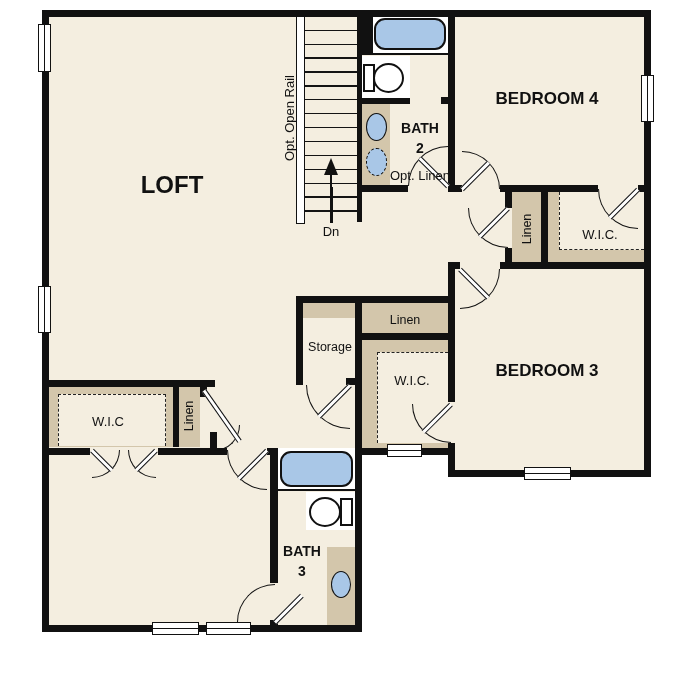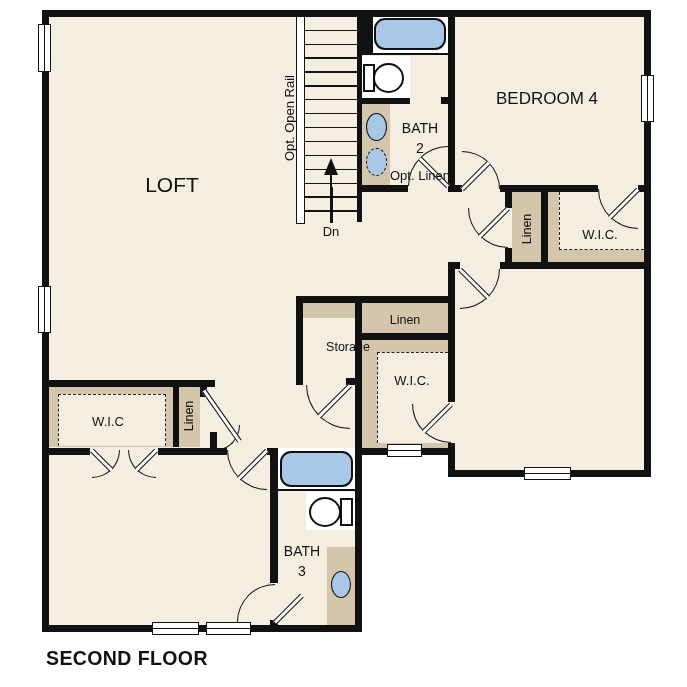--- a/index.html
+++ b/index.html
@@ -28,22 +28,22 @@
   .rail{background:#fff;border:1.5px solid #111;}
   .leaf{height:5px;background:#fff;border-top:1.2px solid #111;border-bottom:1.2px solid #111;
         transform-origin:left center;}
   .arc{background:transparent;}
   .arc.tl{border-top-left-radius:100%;border-top:1.3px solid #111;border-left:1.3px solid #111;}
   .arc.tr{border-top-right-radius:100%;border-top:1.3px solid #111;border-right:1.3px solid #111;}
   .arc.bl{border-bottom-left-radius:100%;border-bottom:1.3px solid #111;border-left:1.3px solid #111;}
   .arc.br{border-bottom-right-radius:100%;border-bottom:1.3px solid #111;border-right:1.3px solid #111;}
   .lbl{transform:translate(-50%,-50%);white-space:nowrap;font-size:12.5px;}
   .vlbl{transform:translate(-50%,-50%) rotate(-90deg);white-space:nowrap;font-size:12.5px;}
-  .b{font-weight:normal;}
-  .f13{font-size:13px;} .f14{font-size:14px;} .f17{font-size:17px;} .f21{font-size:21px;}
+  .b{font-weight:bold;}
+  .f13{font-size:13px;} .f14{font-size:14px;} .f17{font-size:17px;} .f21{font-size:24px;}
   .title{font-size:19.5px;font-weight:bold;letter-spacing:.4px;white-space:nowrap;}
   .arrow-line{width:2px;background:#111;}
   .arrow-head{width:0;height:0;border-left:7px solid transparent;border-right:7px solid transparent;
         border-bottom:17px solid #111;background:transparent !important;}
 </style>
 </head>
 <body>
 
 <div id="plan">
 
@@ -153,29 +153,29 @@
   <div class="leaf" style="left:92px;top:448px;width:28px;transform:rotate(45deg);"></div>
   <div class="arc bl" style="left:128px;top:450px;width:28px;height:28px;"></div>
   <div class="leaf" style="left:156px;top:448px;width:28px;transform:rotate(135deg);"></div>
   <div class="arc br" style="left:214px;top:425px;width:26px;height:26px;"></div>
   <div class="leaf" style="left:204px;top:388px;width:62px;transform:rotate(55deg);"></div>
   <div class="arc tl" style="left:237px;top:584px;width:38px;height:38px;"></div>
   <div class="leaf" style="left:275px;top:620px;width:38px;transform:rotate(-45deg);"></div>
 
   <div class="lbl b f21" style="left:172px;top:185px;">LOFT</div>
   <div class="lbl b f17" style="left:547px;top:99px;">BEDROOM 4</div>
+  <div class="lbl b f17" style="left:547px;top:371px;">BEDROOM 3</div>
   <div class="lbl b f14" style="left:420px;top:128px;">BATH</div>
   <div class="lbl b f14" style="left:420px;top:148px;">2</div>
   <div class="lbl b f14" style="left:302px;top:551px;">BATH</div>
   <div class="lbl b f14" style="left:302px;top:571px;">3</div>
   <div class="lbl f13" style="left:420px;top:175px;">Opt. Linen</div>
   <div class="vlbl f13" style="left:289px;top:118px;">Opt. Open Rail</div>
   <div class="lbl f13" style="left:331px;top:231px;">Dn</div>
   <div class="vlbl" style="left:527px;top:229px;">Linen</div>
   <div class="lbl f13" style="left:600px;top:234px;">W.I.C.</div>
   <div class="lbl" style="left:405px;top:320px;">Linen</div>
-  <div class="lbl" style="left:348px;top:347px;">Storage</div>
+  <div class="lbl" style="left:330px;top:347px;">Storage</div>
   <div class="lbl f13" style="left:412px;top:380px;">W.I.C.</div>
   <div class="lbl f13" style="left:108px;top:421px;">W.I.C</div>
   <div class="vlbl" style="left:189px;top:416px;">Linen</div>
-  <div class="title" style="left:46px;top:647px;">SECOND FLOOR</div>
 
 </div>
 
 </body></html>

